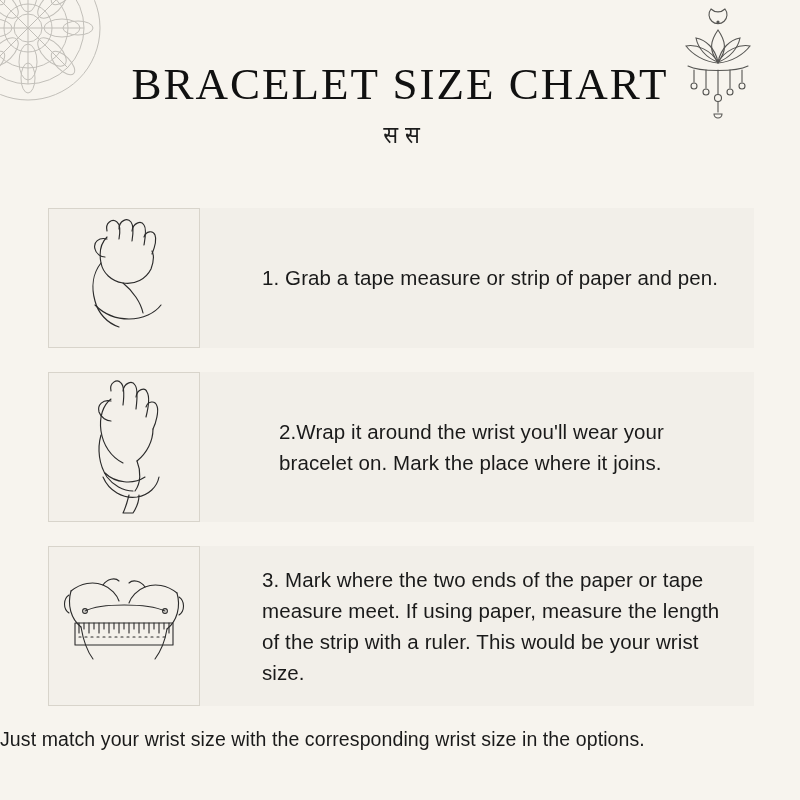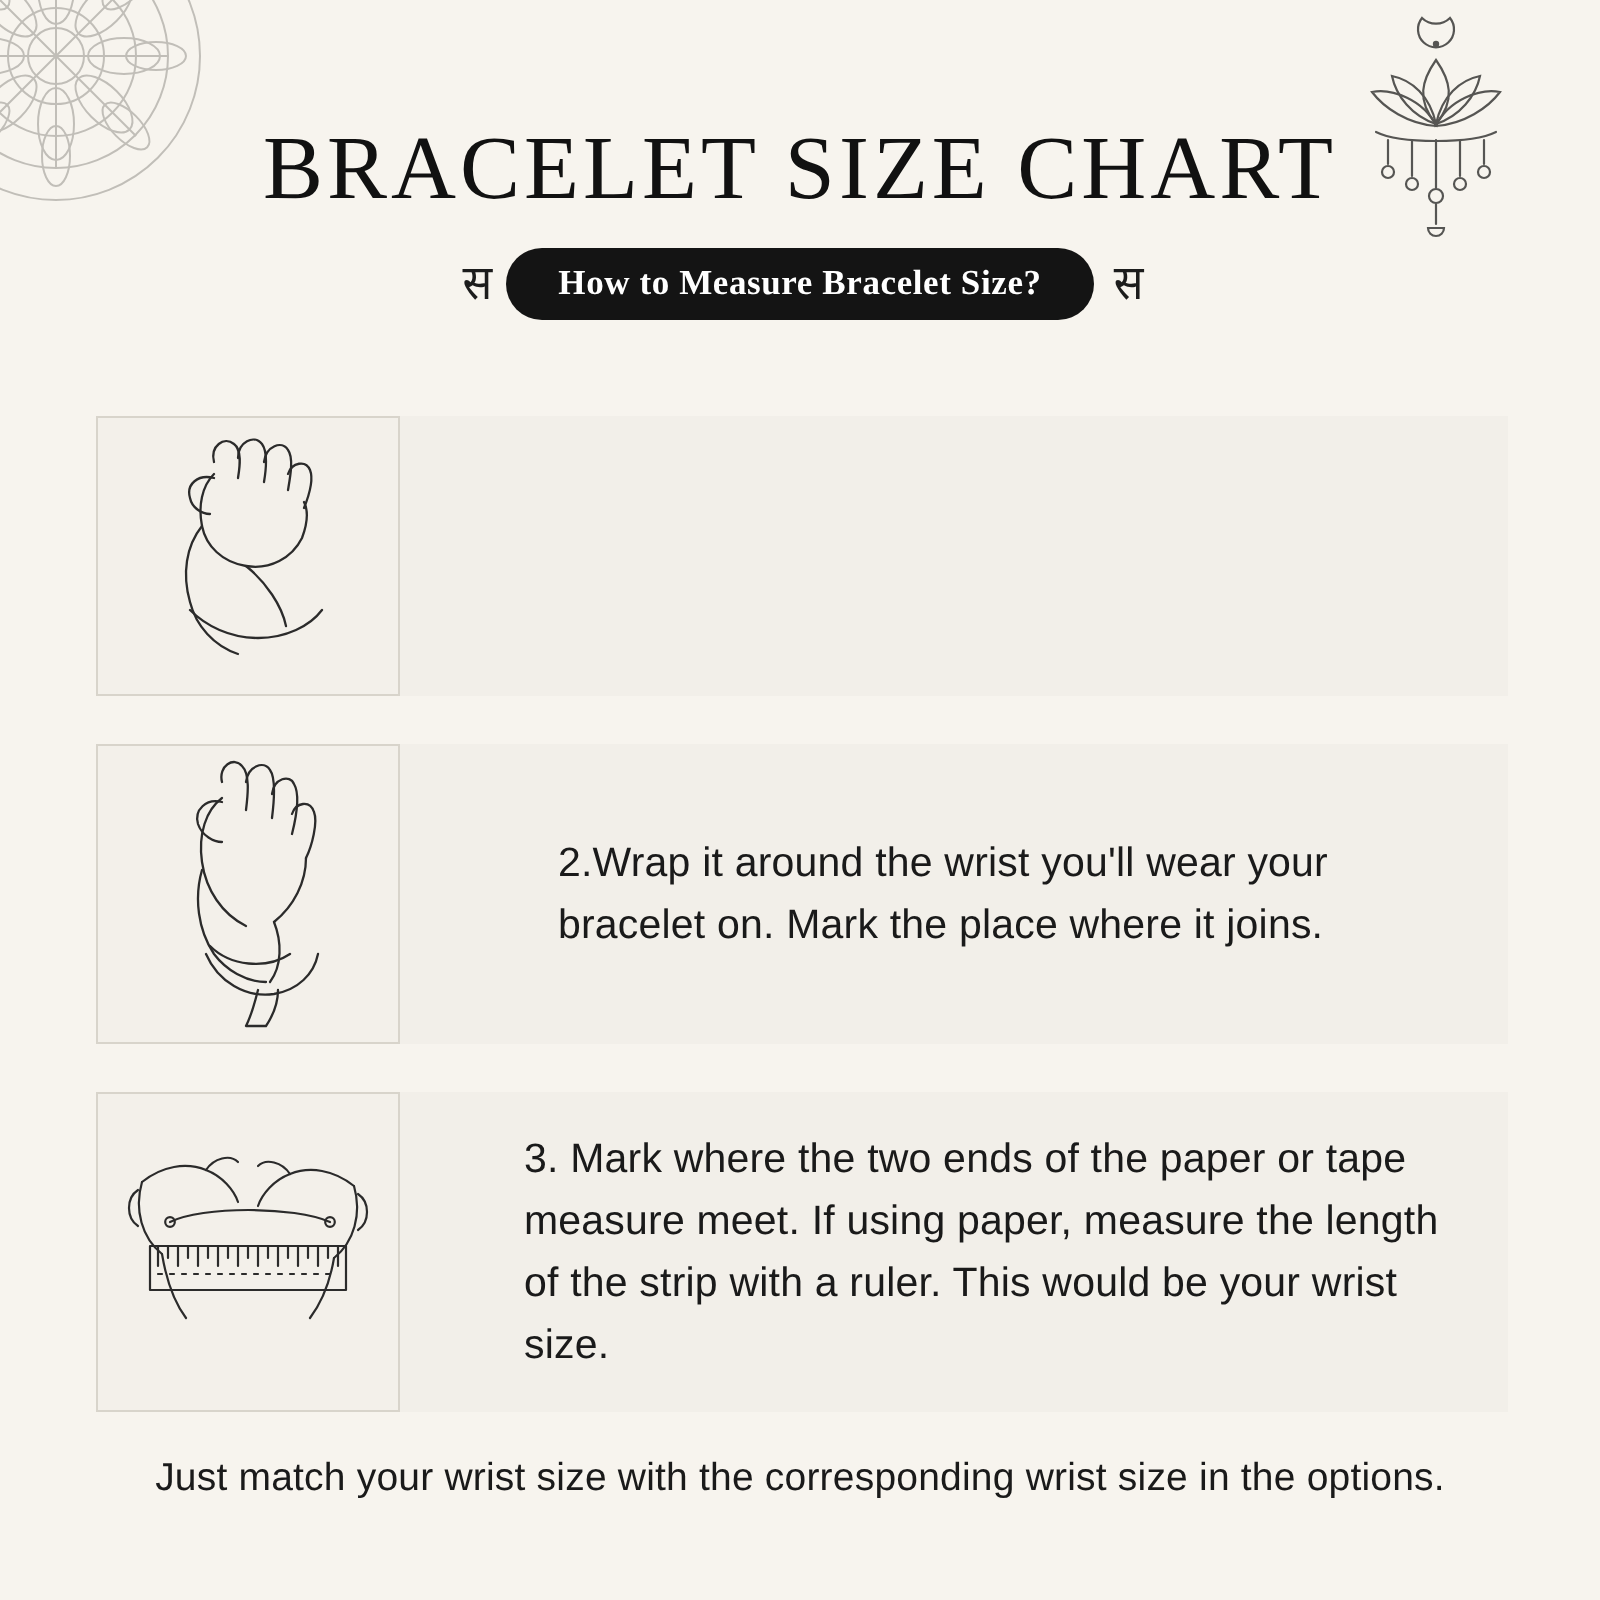--- a/index.html
+++ b/index.html
@@ -122,21 +122,20 @@
 
   .step1 .step-img, .step1 { height: 140px; }
   .step2 .step-img, .step2 { height: 150px; gap: 17px; }
   .step3 .step-img, .step3 { height: 160px; }
 
   .footer-note {
     position: absolute;
     top: 728px;
     left: 0;
     width: 800px;
-    text-align: center;
     font-size: 19.5px;
     color: #1a1a1a;
     letter-spacing: 0.1px;
   }
 </style>
 </head>
 <body>
 
 <div class="mandala">
   <svg viewBox="0 0 160 160" width="160" height="160" fill="none" stroke="#8c8a84" stroke-width="1">
@@ -189,40 +188,40 @@
     <circle cx="72" cy="84" r="3"></circle>
     <path d="M48 100 L48 110"></path>
     <path d="M44 112 a4 4 0 0 0 8 0z"></path>
   </svg>
 </div>
 
 <div class="title">BRACELET SIZE CHART</div>
 
 <div class="subtitle-row">
   <span class="flourish left">स</span>
-  <span class="subtitle-pill">How to Measure Bracelet Size?</span>
   <span class="flourish right">स</span>
 </div>
 
 <div class="steps">
 
   <div class="step step1">
     <div class="step-img">
       <svg viewBox="0 0 150 138" width="150" height="138" fill="none" stroke="#2b2b2b" stroke-width="1.15" stroke-linecap="round" stroke-linejoin="round">
         <path d="M58 22 C56 14 63 9 68 13 C72 16 71 24 70 30"></path>
         <path d="M70 20 C70 12 78 8 82 13 C85 17 84 26 83 32"></path>
         <path d="M83 22 C84 14 92 11 95 16 C98 20 96 30 95 36"></path>
         <path d="M95 28 C97 22 104 21 106 26 C108 31 105 40 103 45"></path>
         <path d="M58 28 C52 34 50 44 52 54 C54 64 62 72 74 74 C86 76 97 70 102 60 C105 52 105 46 103 42"></path>
         <path d="M58 30 C50 28 44 33 46 40 C47 45 52 48 56 48"></path>
         <path d="M52 54 C44 64 42 78 46 92 C49 104 58 114 70 118"></path>
         <path d="M74 74 C84 82 92 94 94 104"></path>
         <path d="M46 96 C54 104 66 110 80 110 C94 110 106 104 112 96"></path>
       </svg>
     </div>
+    <div class="step-text">1. Grab a tape measure or strip of paper and pen.</div>
   </div>
 
   <div class="step step2">
     <div class="step-img">
       <svg viewBox="0 0 150 148" width="150" height="148" fill="none" stroke="#2b2b2b" stroke-width="1.15" stroke-linecap="round" stroke-linejoin="round">
         <path d="M62 18 C60 10 68 5 72 10 C76 14 75 24 74 32"></path>
         <path d="M74 18 C75 10 83 7 86 12 C89 16 88 28 87 36"></path>
         <path d="M87 24 C88 16 96 14 98 19 C101 24 99 36 97 44"></path>
         <path d="M97 34 C99 28 106 27 108 33 C110 38 107 50 104 56"></path>
         <path d="M62 26 C54 32 50 44 52 58 C54 72 62 84 74 90"></path>

